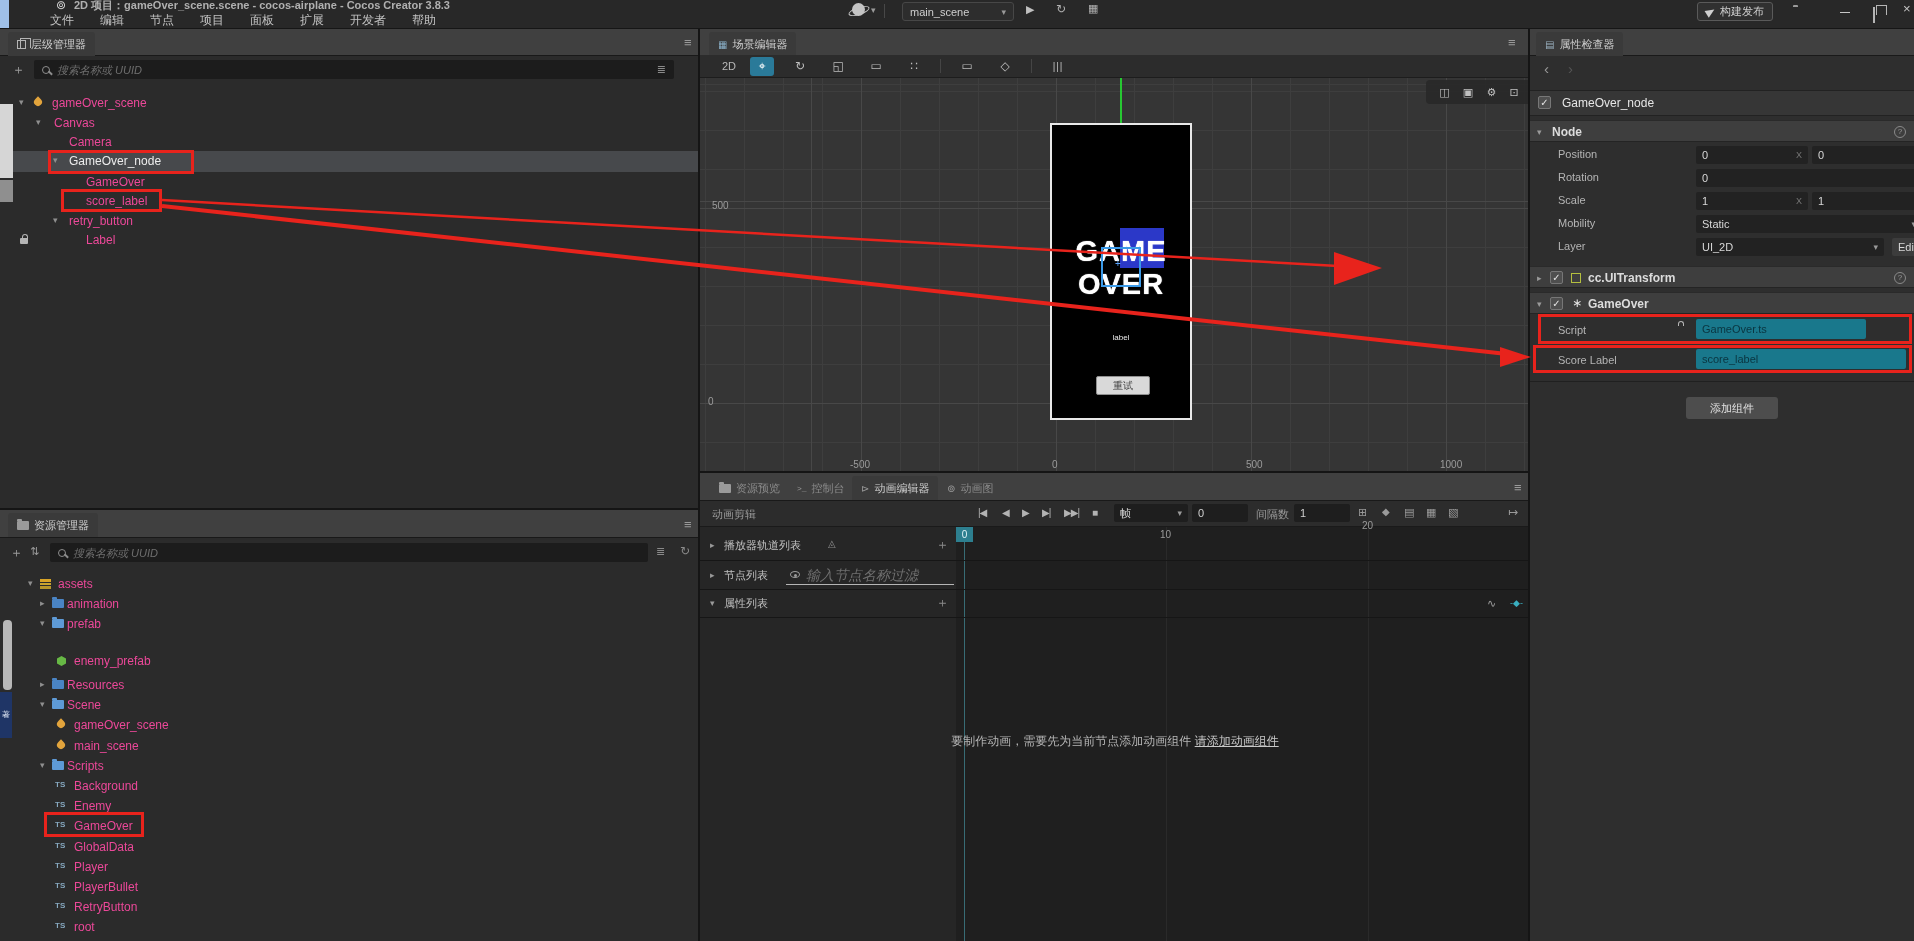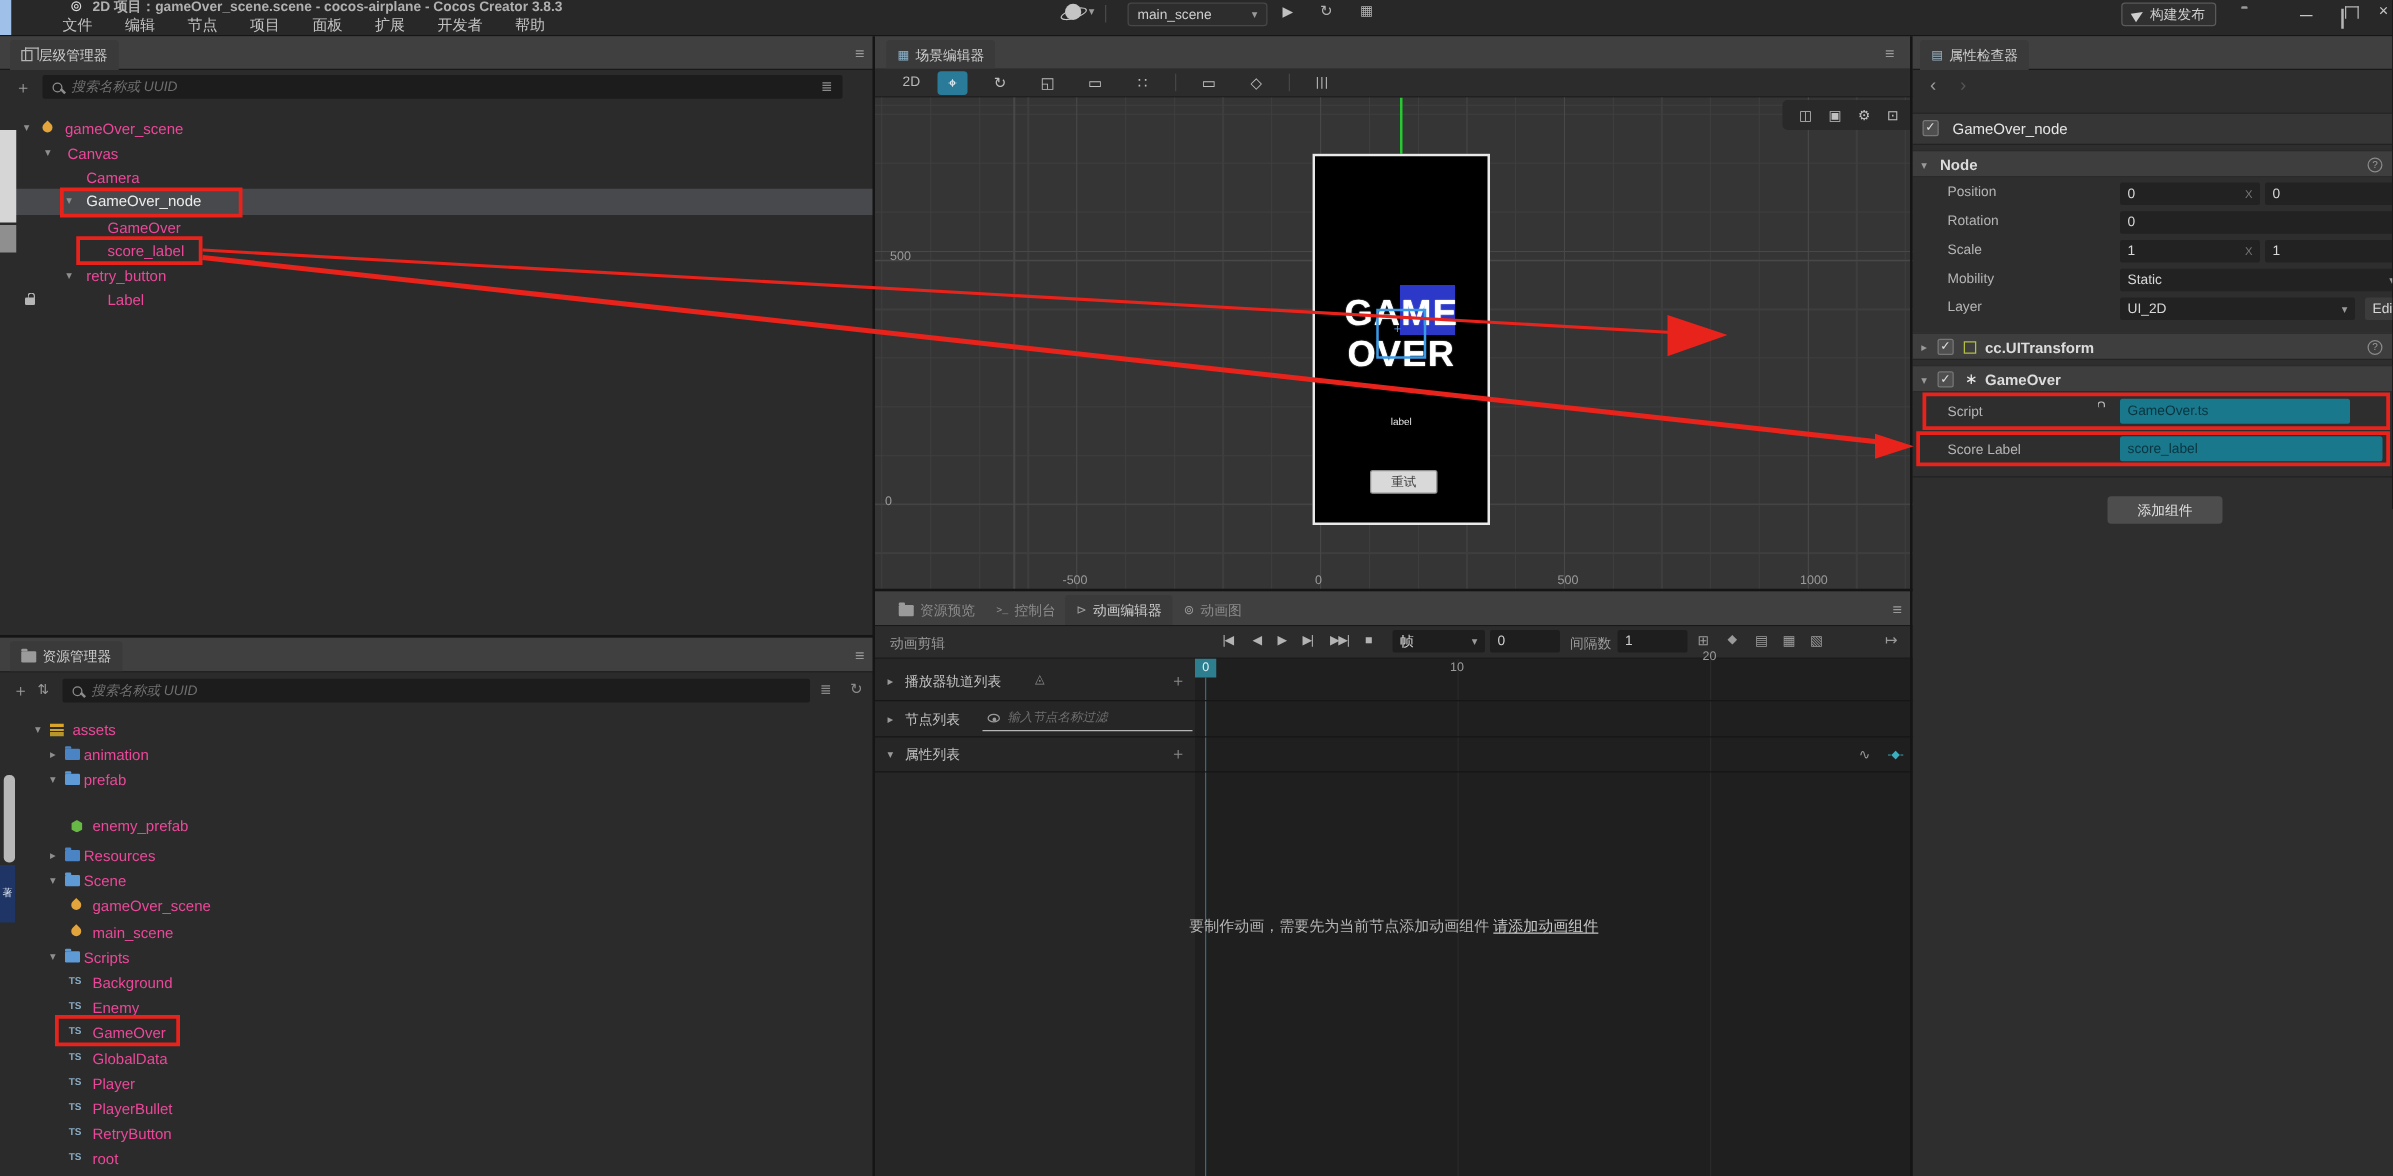--- a/index.html
+++ b/index.html
@@ -304,21 +304,21 @@
   </div>
   
   <div class="ins-hdr" style="top:292px">
     <span class="abs chev" style="left:7px;top:6px">▾</span>
     <span class="cb abs" style="left:20px;top:4px"></span>
     <span class="abs" style="left:42px;top:3px;color:#e8e8e8;font-size:12px">∗</span>
     <span class="abs bold" style="left:58px;top:4px">GameOver</span>
   </div>
   <span class="ins-lbl" style="left:1558px;top:324px">Script</span>
   <span class="lockicon abs" style="left:1676px;top:325px"></span>
-  <div class="fld teal" style="left:1696px;top:319px;width:184px;justify-content:flex-start">
+  <div class="fld teal" style="left:1696px;top:319px;width:170px;justify-content:flex-start">
     <span>GameOver.ts</span>
   </div>
   <span class="ins-lbl" style="left:1558px;top:354px">Score Label</span>
   <div class="fld teal" style="left:1696px;top:349px;width:210px;justify-content:flex-start">
     <span>score_label</span>
   </div>
   <div class="abs" style="left:1530px;top:381px;width:384px;height:1px;background:#202020"></div>
   <div class="abs" style="left:1686px;top:397px;width:92px;height:22px;background:#4d4d4d;border-radius:3px;display:flex;align-items:center;justify-content:center;font-size:11px;color:#e0e0e0">
     <span>添加组件</span>
   </div>
@@ -476,21 +476,21 @@
   <div class="abs" style="left:700px;top:560px;width:830px;height:1px;background:#161616"></div>
   <span class="abs chev" style="left:710px;top:540px">▸</span>
   <span class="abs" style="left:724px;top:538px;font-size:11px;color:#c0c0c0">播放器轨道列表</span>
   <span class="abs" style="left:828px;top:538px;color:#8a8a8a;font-size:10px">◬</span>
   <span class="abs" style="left:936px;top:536px;color:#8a8a8a;font-size:13px">＋</span>
   <div class="abs" style="left:700px;top:589px;width:830px;height:1px;background:#161616"></div>
   <span class="abs chev" style="left:710px;top:570px">▸</span>
   <span class="abs" style="left:724px;top:568px;font-size:11px;color:#c0c0c0">节点列表</span>
   <div class="abs" style="left:786px;top:565px;width:168px;height:20px;border-bottom:1px solid #b5b5b5;display:flex;align-items:center;gap:6px;padding:0 4px">
     <span class="eye"></span>
-    <input class="ghost" style="font-size: 10px;" placeholder="输入节点名称过滤">
+    <input class="ghost" style="font-size: 14px;" placeholder="输入节点名称过滤">
   </div>
   <div class="abs" style="left:700px;top:617px;width:830px;height:1px;background:#161616"></div>
   <span class="abs chev" style="left:710px;top:598px">▾</span>
   <span class="abs" style="left:724px;top:596px;font-size:11px;color:#c0c0c0">属性列表</span>
   <span class="abs" style="left:936px;top:594px;color:#8a8a8a;font-size:13px">＋</span>
   <span class="abs" style="left:1487px;top:597px;color:#9a9a9a;font-size:11px">∿</span>
   <span class="abs" style="left:1510px;top:598px;color:#3aafc0;font-size:9px">-◆-</span>
   
   <div class="abs" style="left:700px;top:733px;width:830px;text-align:center;font-size:12px;color:#b5b5b5">
     <span>要制作动画，需要先为当前节点添加动画组件</span>

